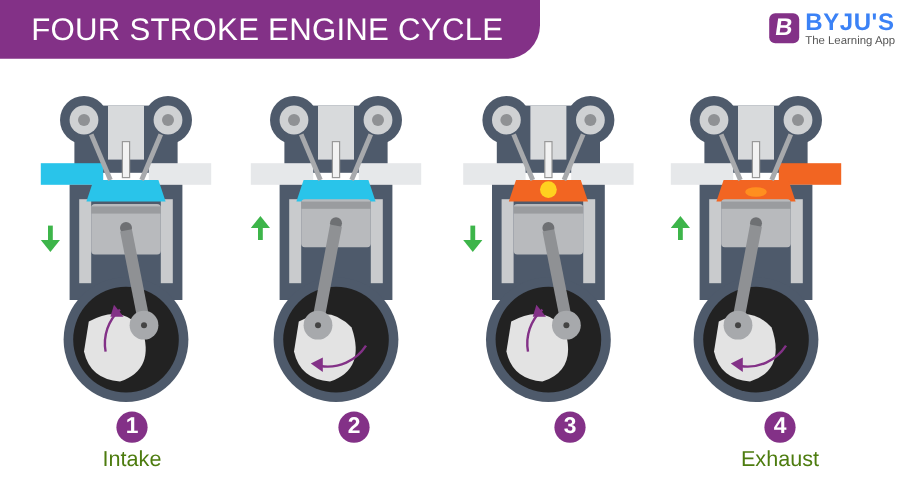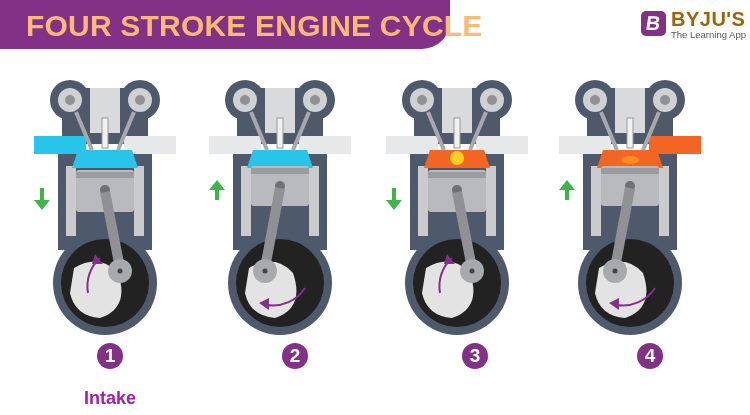--- a/index.html
+++ b/index.html
@@ -1,27 +1,27 @@
 <!DOCTYPE html>
 <html><head>
 <meta charset="utf-8">
 <style>
   html,body{margin:0;padding:0;}
   body{width:750px;height:415px;background:#ffffff;position:relative;overflow:hidden;font-family:"Liberation Sans",sans-serif;}
   .banner{position:absolute;left:0;top:0;width:450px;height:49px;background:#833187;border-radius:0 0 28px 0;}
-  .banner-title{position:absolute;left:26px;top:9px;color:#fdba74;font-weight:bold;font-size:30px;letter-spacing:0.2px;white-space:nowrap;}
+  .banner-title{position:absolute;left:26px;top:9px;color:#ffffff;font-weight:normal;font-size:26px;letter-spacing:0.2px;white-space:nowrap;}
   .logo{position:absolute;left:641px;top:11px;width:100px;height:36px;}
   .logo-mark{position:absolute;left:0;top:0;width:25px;height:25px;background:#833187;border-radius:5px;}
   .logo-mark span{position:absolute;left:5px;top:1px;color:#fff;font-weight:bold;font-size:20px;font-family:"Liberation Sans",sans-serif;transform:skewX(-8deg);}
-  .logo-brand{position:absolute;left:30px;top:-3px;color:#a16207;font-weight:bold;font-size:20px;letter-spacing:0.5px;white-space:nowrap;}
+  .logo-brand{position:absolute;left:30px;top:-3px;color:#3b82f6;font-weight:bold;font-size:20px;letter-spacing:0.5px;white-space:nowrap;}
   .logo-tag{position:absolute;left:30px;top:18px;color:#555;font-size:9.5px;white-space:nowrap;}
   .engine{position:absolute;top:78px;width:130px;height:255px;}
   .step{position:absolute;top:343px;width:160px;text-align:center;}
   .step-num{display:inline-block;width:26px;height:26px;border-radius:50%;background:#833187;color:#fff;font-weight:bold;font-size:19px;line-height:26px;}
-  .step-label{display:block;margin-top:19px;color:#a21caf;font-weight:bold;font-size:18px;}
+  .step-label{display:block;margin-top:3px;color:#4d7c0f;font-weight:normal;font-size:18px;}
   .fuel{position:absolute;left:37px;top:137px;color:#833187;font-size:11px;}
 </style>
 </head>
 <body>
 
 <div class="banner">
   <div class="banner-title">FOUR STROKE ENGINE CYCLE</div>
 </div>
 
 <div class="logo">
@@ -216,14 +216,14 @@
           <polygon points="-6,112 2,102 10,112" fill="#3db54a"></polygon>
           <rect x="0" y="112" width="4" height="10" fill="#3db54a"></rect>
         </g>
   </svg></div>
   </div>
 
 <div id="steps">
     <div class="step" style="left: 30px;"><span class="step-num">1</span><span class="step-label">Intake</span></div>
     <div class="step" style="left: 215px;"><span class="step-num">2</span></div>
     <div class="step" style="left: 395px;"><span class="step-num">3</span></div>
-    <div class="step" style="left: 570px;"><span class="step-num">4</span></div>
+    <div class="step" style="left: 570px;"><span class="step-num">4</span><span class="step-label">Exhaust</span></div>
   </div>
 
 </body></html>

